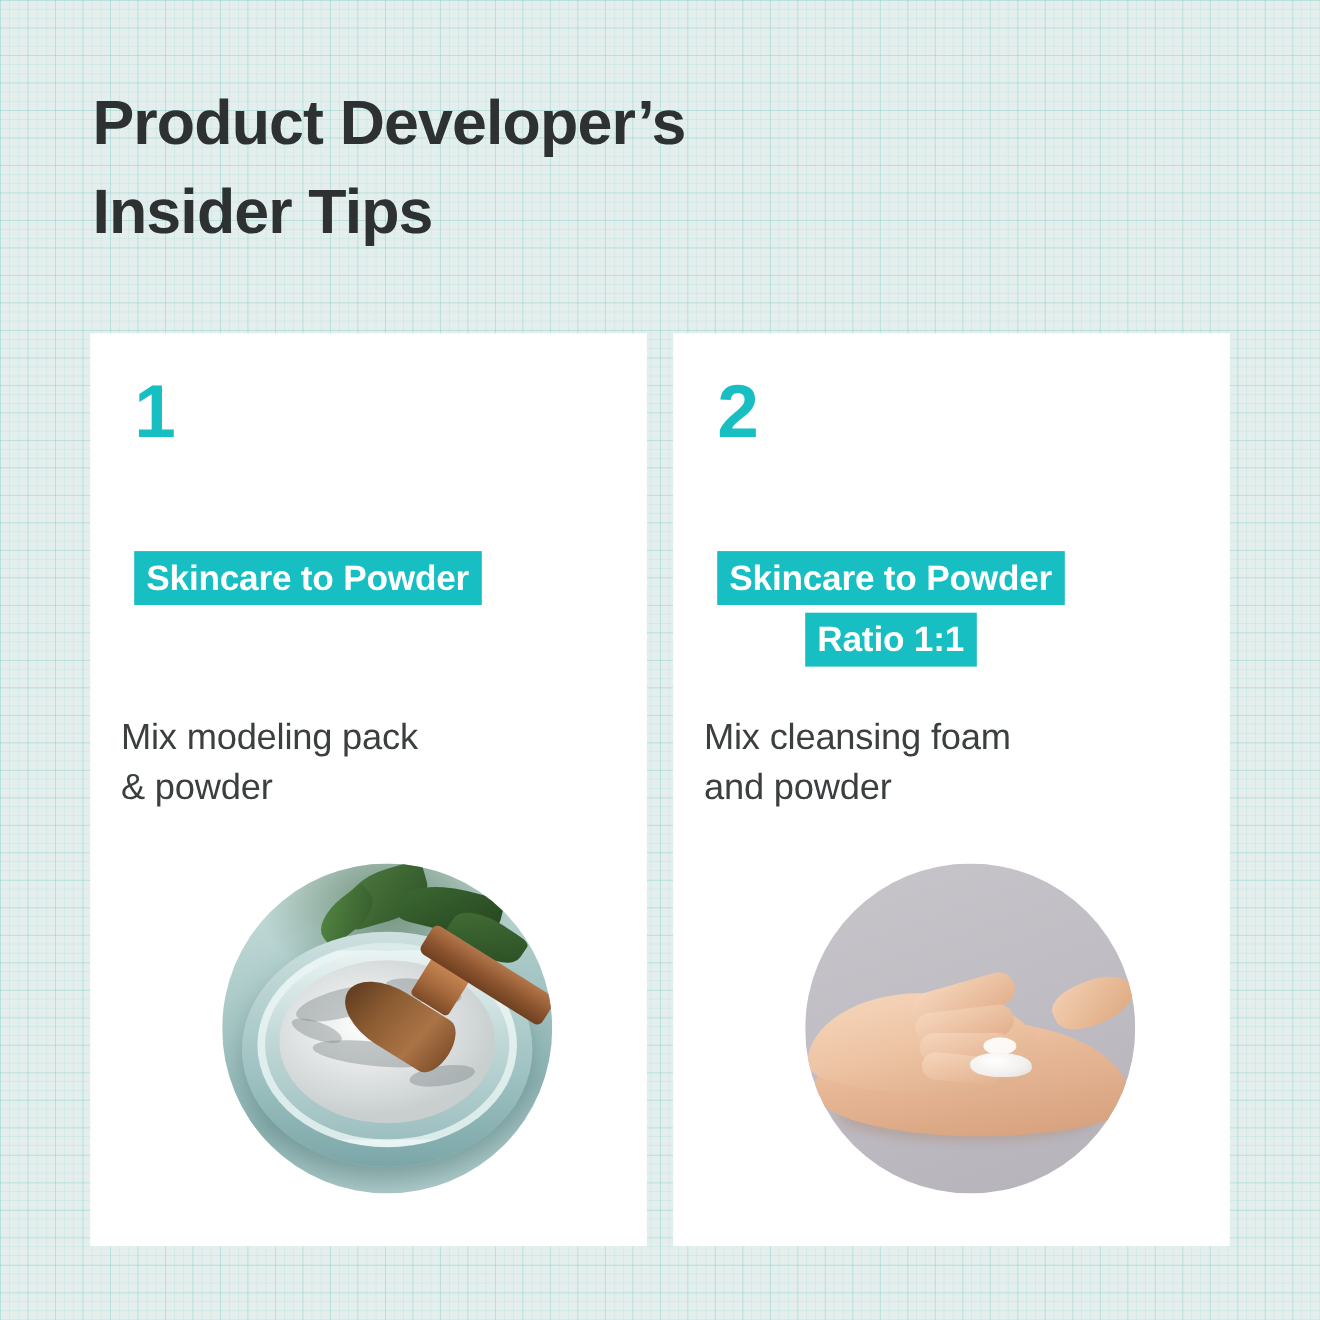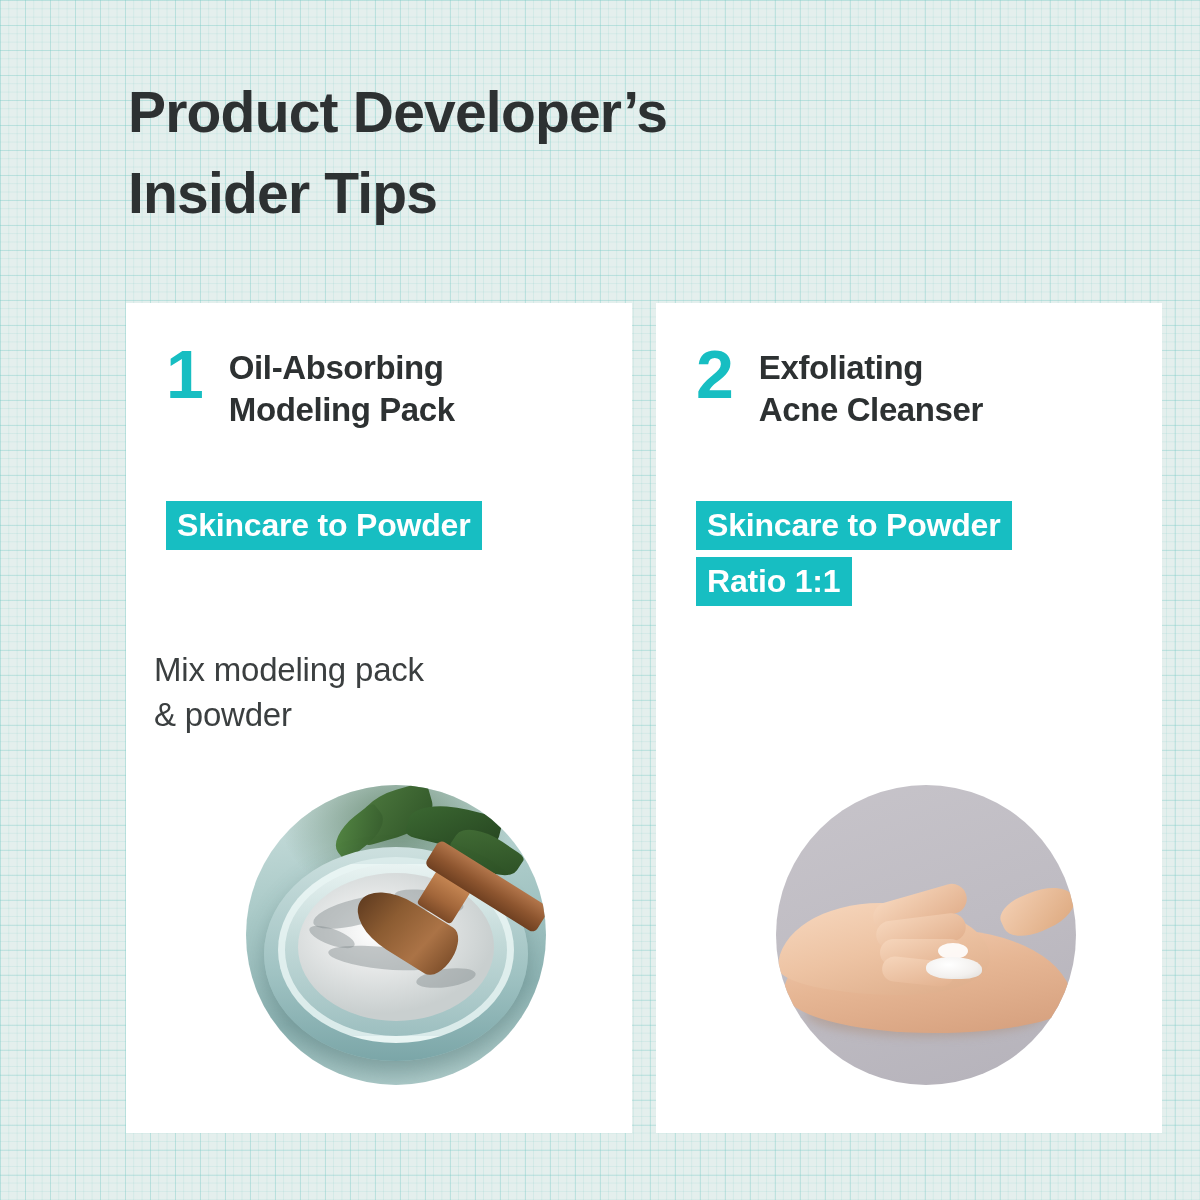--- a/index.html
+++ b/index.html
@@ -28,21 +28,20 @@
       linear-gradient(to right, rgba(120, 202, 198, 0.16) 1px, transparent 1px),
       linear-gradient(to bottom, rgba(120, 202, 198, 0.16) 1px, transparent 1px);
     background-size: 25px 25px, 25px 25px, 8.33px 8.33px, 8.33px 8.33px;
     z-index: 0;
   }
 
   #page {
     position: absolute;
     inset: 0;
     z-index: 1;
-    margin-left: 44px;
   }
 
   
   #page-title {
     position: absolute;
     left: 84px;
     top: 72px;
     width: 800px;
     font-size: 57px;
     line-height: 1.42;
@@ -94,21 +93,21 @@
     padding-top: 6px;
   }
 
   
   .badges {
     position: absolute;
     left: 40px;
     top: 198px;
     display: flex;
     flex-direction: column;
-    align-items: flex-start;
+    align-items: center;
     gap: 7px;
   }
 
   .badge {
     background: #17bec2;
     color: #ffffff;
     font-size: 32px;
     line-height: 1;
     font-weight: 600;
     letter-spacing: -0.2px;
@@ -292,22 +291,20 @@
 
 <div id="page">
 
   <h1 id="page-title">Product Developer’s
 Insider Tips</h1>
 
   <section class="card" id="card-1">
 
     <div class="card-head">
       <div class="card-number">1</div>
-      <div class="card-title">Oil-Absorbing
-Modeling Pack</div>
     </div>
 
     <div class="badges">
       <span class="badge">Skincare to Powder</span>
     </div>
 
     <p class="card-copy">Mix modeling pack
 &amp; powder</p>
 
     <div class="photo">
@@ -330,29 +327,29 @@
         <div class="brush-handle"></div>
       </div>
     </div>
 
   </section>
 
   <section class="card" id="card-2">
 
     <div class="card-head">
       <div class="card-number">2</div>
-      <div class="card-title">Exfoliating
-Acne Cleanser</div>
     </div>
 
     <div class="badges">
       <span class="badge">Skincare to Powder</span>
       <span class="badge">Ratio 1:1</span>
     </div>
 
+    <p class="card-copy">Mix cleansing foam
+and powder</p>
 
     <div class="photo">
       <div class="photo-hands">
         <div class="palm-shadow"></div>
         <div class="palm"></div>
         <div class="thumb-right"></div>
         <div class="upper-hand"></div>
         <div class="finger f1"></div>
         <div class="finger f2"></div>
         <div class="finger f3"></div>

